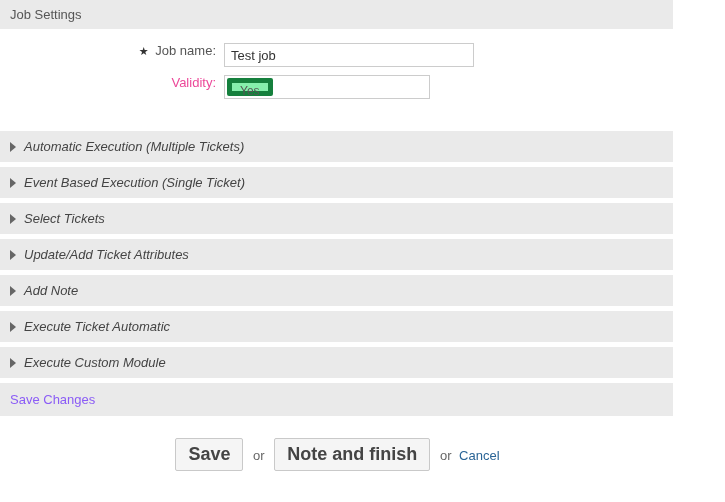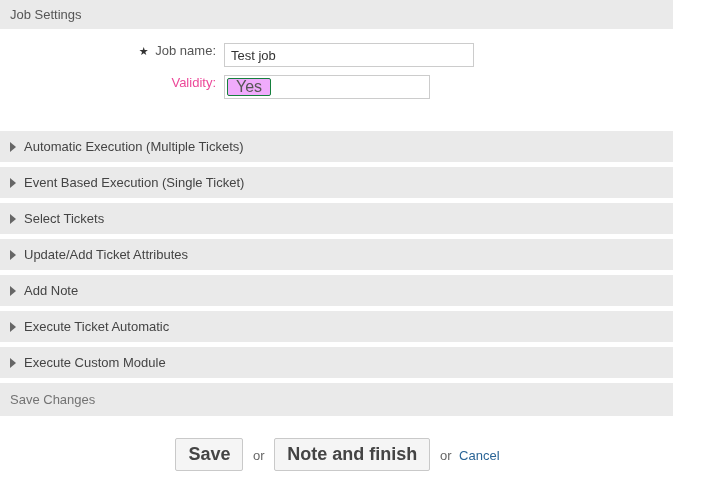--- a/index.html
+++ b/index.html
@@ -46,32 +46,32 @@
   .job-name-input { width: 250px; }
   .validity-wrap {
     display: inline-flex;
     align-items: center;
     border: 1px solid #ccc;
     height: 24px;
     width: 206px;
     background: #fff;
   }
   .validity-btn {
-    background: #f0abfc;
-    border: 1px solid #15803d;
+    background: #86efac;
+    border: 5px solid #15803d;
     border-radius: 2px;
-    font-size: 16px;
+    font-size: 12px;
     padding: 1px 8px;
     margin-left: 2px;
     color: #555;
     cursor: pointer;
     height: 18px;
     line-height: 14px;
   }
-  .sections { margin-top: 6px; }
+  .sections { margin-top: 6px; font-style: italic; }
   .section {
     background: #eaeaea;
     padding: 8px 10px;
     margin-bottom: 5px;
     display: flex;
     align-items: center;
     cursor: pointer;
   }
   .chevron {
     width: 0; height: 0;
@@ -82,21 +82,21 @@
     flex: 0 0 auto;
   }
   .section-title {
     color: #444;
     font-size: 13px;
   }
   .save-panel {
     background: #eaeaea;
     padding: 9px 10px;
     margin-top: 2px;
-    color: #737373;
+    color: #8b5cf6;
   }
   .actions {
     text-align: center;
     padding: 22px 0 20px 0;
   }
   .btn {
     display: inline-block;
     background: #f5f5f5;
     border: 1px solid #c9c9c9;
     border-radius: 2px;

